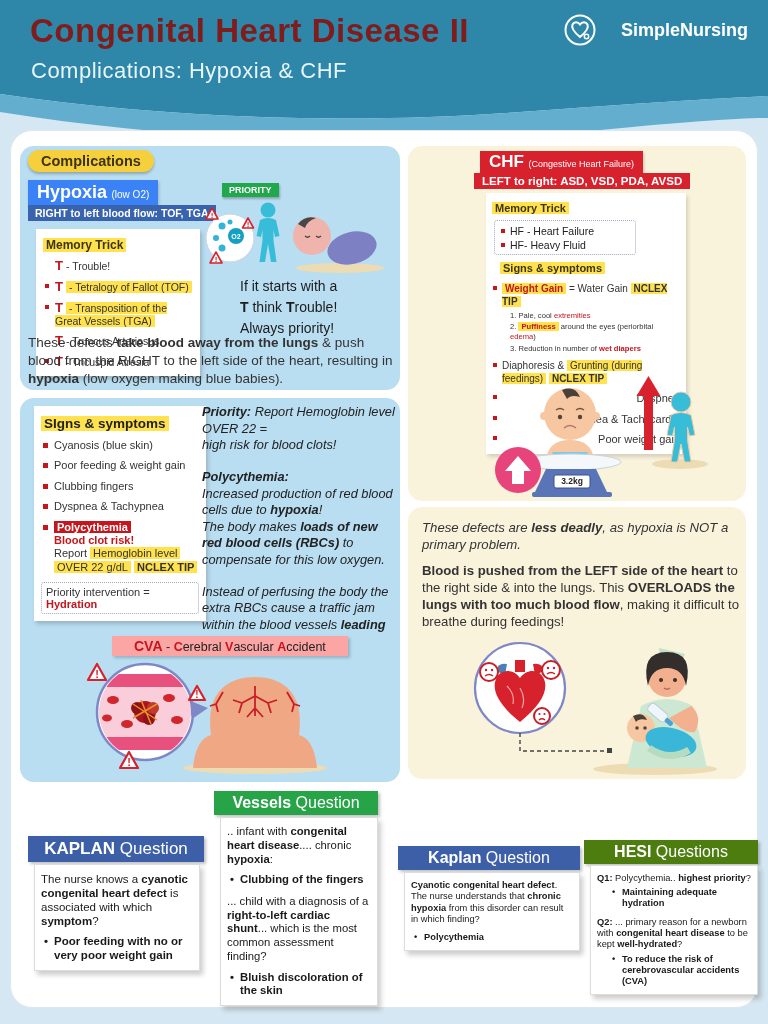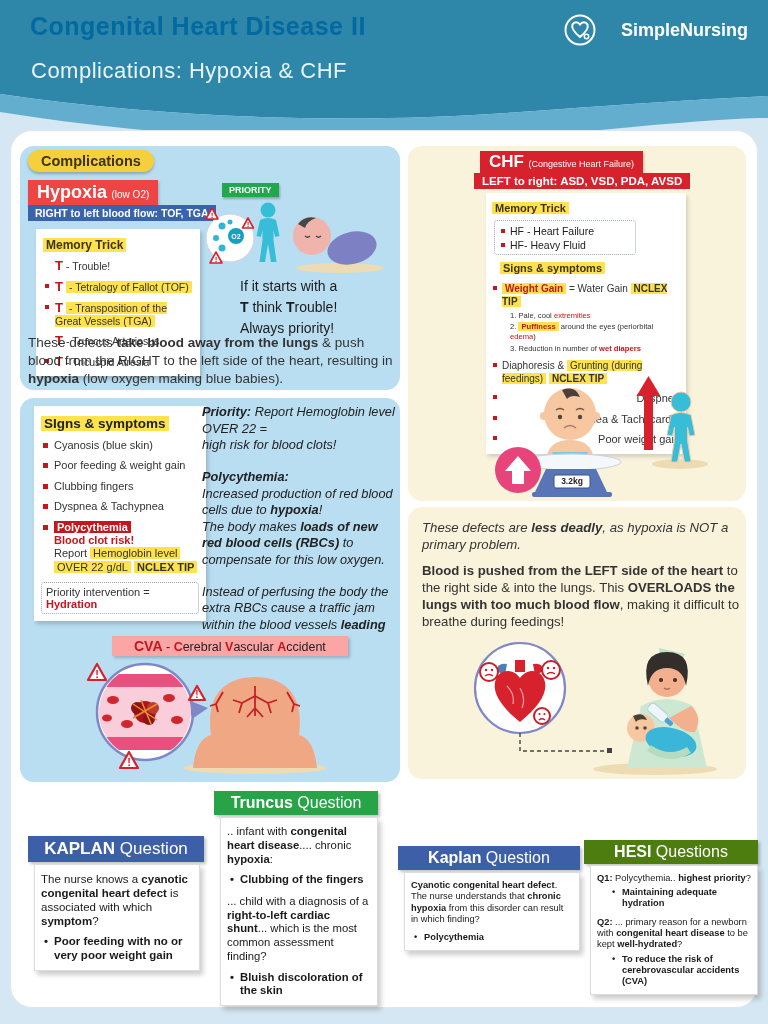--- a/index.html
+++ b/index.html
@@ -1,21 +1,21 @@
 <!DOCTYPE html>
 <html><head>
 <meta charset="utf-8">
 <style>
 * { margin:0; padding:0; box-sizing:border-box; }
 html,body { width:768px; height:1024px; font-family:"Liberation Sans",sans-serif; }
 .page { position:relative; width:768px; height:1024px; background:#d5e7f2; overflow:hidden; }
 
 
 #hdr-wave { position:absolute; top:0; left:0; }
-#page-title { position:absolute; left:30px; top:12px; font-size:25px; font-weight:bold; color:#0369a1; letter-spacing:.5px; }
+#page-title { position:absolute; left:30px; top:12px; font-size:33px; font-weight:bold; color:#7f1d1d; letter-spacing:.5px; }
 #page-subtitle { position:absolute; left:31px; top:58px; font-size:22px; color:#e8f5fa; letter-spacing:.5px; }
 #brand { position:absolute; right:20px; top:13px; display:flex; align-items:center; gap:24px; }
 #brand-name { color:#fff; font-size:18px; font-weight:bold; }
 
 
 #card { position:absolute; left:10px; top:130px; width:748px; height:878px; background:#fff; border:1.5px solid #dfe7ee; border-radius:22px; }
 
 .panel { position:absolute; border-radius:14px; }
 #p-hyp   { left:20px;  top:146px; width:380px; height:244px; background:#b9ddf1; }
 #p-signs { left:20px;  top:398px; width:380px; height:384px; background:#b9ddf1; }
@@ -24,21 +24,21 @@
 
 
 .yh { background:#ffe24d; padding:0 3px; }
 .nb { font-weight:bold; }
 .rd { color:#c4161c; }
 .rh { background:#c4161c; color:#fff; padding:0 3px; font-weight:bold; }
 .tl { color:#c4161c; font-weight:bold; font-size:1.25em; }
 
 
 #badge-complications { position:absolute; left:28px; top:150px; background:#f6cf3d; color:#3d3412; font-size:14.5px; font-weight:bold; padding:3px 13px; border-radius:15px; box-shadow:0 2px 3px rgba(0,0,0,.25); }
-#hyp-head1 { position:absolute; left:28px; top:180px; background:#ef4444; color:#fff; padding:2px 9px 3px; box-shadow:1px 2px 3px rgba(0,0,0,.2);text-align:center; }
+#hyp-head1 { position:absolute; left:28px; top:180px; background:#3b82f6; color:#fff; padding:2px 9px 3px; box-shadow:1px 2px 3px rgba(0,0,0,.2);text-align:center; }
 #hyp-head1 .big { font-size:18px; font-weight:bold; }
 #hyp-head1 .small { font-size:10px; }
 #hyp-head2 { position:absolute; left:28px; top:205px; background:#3a63ae; color:#fff; padding:2px 7px; font-size:10.5px; font-weight:bold; }
 #memo-box { position:absolute; left:36px; top:229px; width:164px; background:#fff; padding:6px 7px 7px; box-shadow:2px 3px 4px rgba(0,0,0,.18); }
 .memo-label { font-size:12px; font-weight:bold; color:#3d3412; }
 .t-item { font-size:10.5px; color:#333; margin-top:5px; line-height:1.2; padding-left:12px; position:relative; }
 .t-item.b::before { content:''; position:absolute; left:2px; top:5px; width:4px; height:4px; background:#c4161c; }
 #priority-badge { position:absolute; left:222px; top:183px; background:#22a84c; color:#fff; font-size:9px; font-weight:bold; padding:2px 7px; box-shadow:1px 2px 2px rgba(0,0,0,.25); }
 #hyp-illus { position:absolute; left:202px; top:198px; }
 #trouble-note { position:absolute; left:240px; top:276px; width:152px; font-size:14px; line-height:1.5; color:#1c1c1c; }
@@ -328,21 +328,21 @@
     <ellipse cx="226" cy="106" rx="26" ry="14" fill="#3ab6d8" transform="rotate(14 226 106)"></ellipse>
     <path d="M204,112 q20,14 40,2" stroke="#b5dcc0" stroke-width="7" fill="none"></path>
   </svg>
 
   <div class="qhead" id="qh1"><b>KAPLAN</b> Question</div>
   <div class="qbody" id="qb1">
     <div class="qtext">The nurse knows a <b>cyanotic congenital heart defect</b> is associated with which <b>symptom</b>?</div>
     <div class="ans"><b>Poor feeding</b> with no or very <b>poor weight gain</b></div>
   </div>
 
-  <div class="qhead" id="qh2"><b>Truncus</b> Question</div>
+  <div class="qhead" id="qh2"><b>Vessels</b> Question</div>
   <div class="qbody" id="qb2">
     <div class="qtext">.. infant with <b>congenital heart disease</b>.... chronic <b>hypoxia</b>:</div>
     <div class="ans"><b>Clubbing</b> of the fingers</div>
     <div class="qtext">... child with a diagnosis of a <b>right-to-left cardiac shunt</b>... which is the most common assessment finding?</div>
     <div class="ans"><b>Bluish discoloration</b> of the skin</div>
   </div>
 
   <div class="qhead" id="qh3"><b>Kaplan</b> Question</div>
   <div class="qbody" id="qb3">
     <div class="qtext"><b>Cyanotic congenital heart defect</b>. The nurse understands that <b>chronic hypoxia</b> from this disorder can result in which finding?</div>

